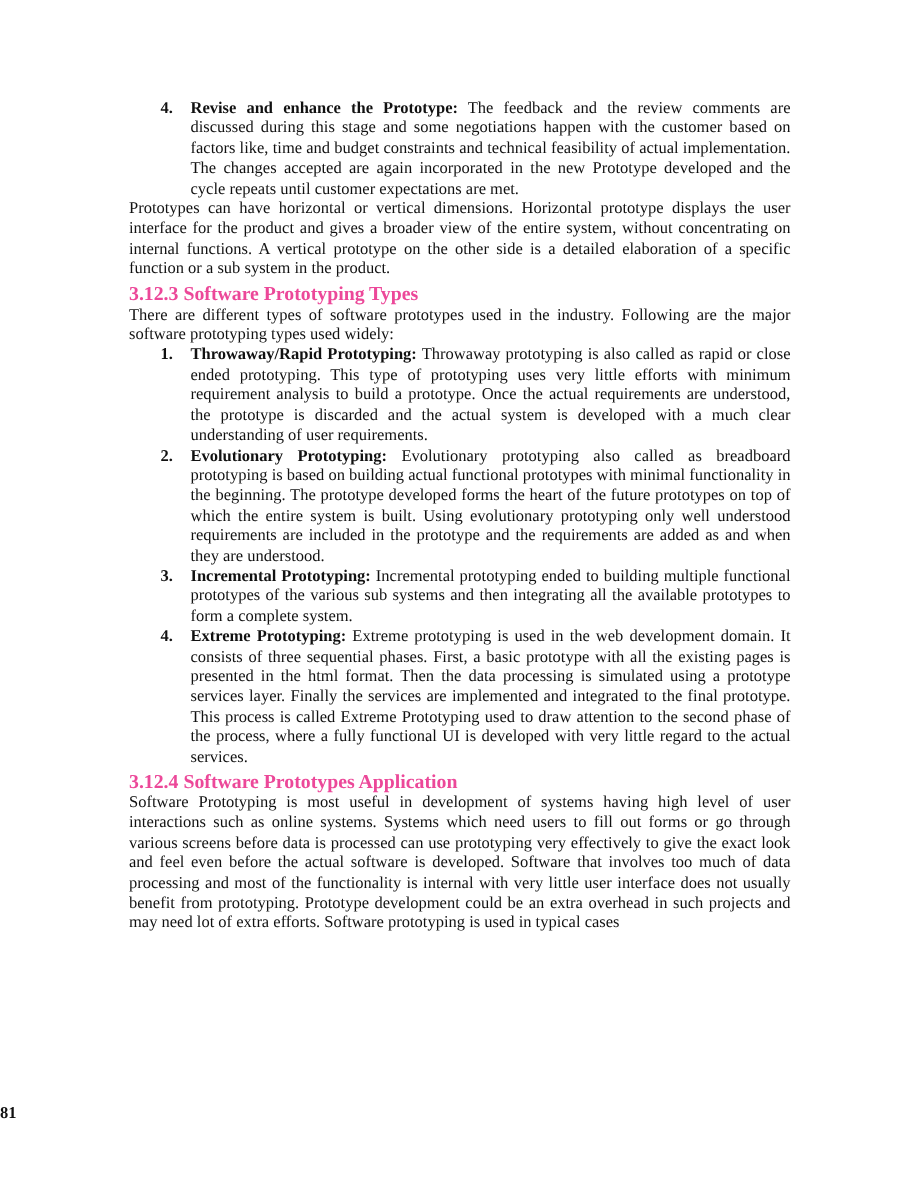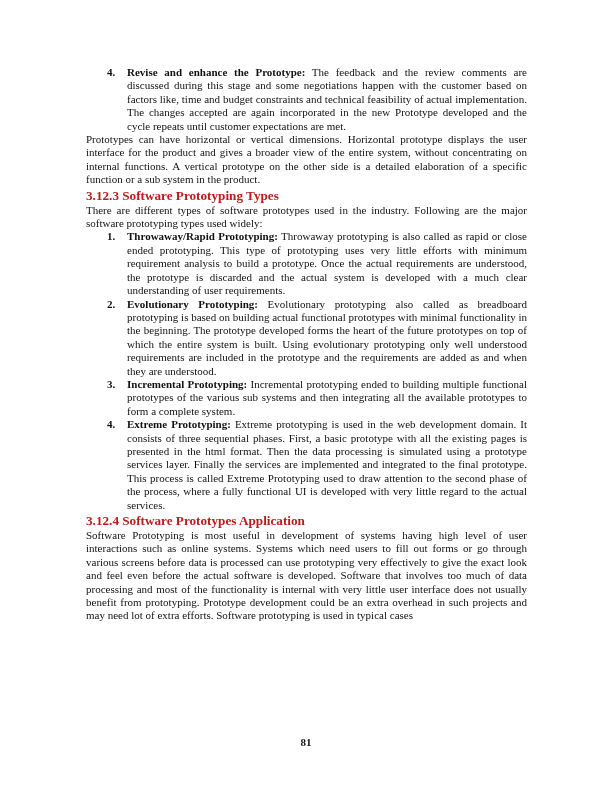--- a/index.html
+++ b/index.html
@@ -12,24 +12,24 @@
   p { margin: 0; text-align: justify; }
   .indent-block { margin-left: 41px; }
   .list { margin: 0; padding: 0; list-style: none; }
   .list li { position: relative; margin-left: 41px; text-align: justify; }
   .list li .num {
     position: absolute; left: -20px; top: 0; font-weight: bold;
   }
   .list li .term { font-weight: bold; font-family: Liberation Serif, serif; }
   h3 {
     margin: 1px 0 0 0; font-size: 13.2px; line-height: 16px; font-weight: bold;
-    font-family: "Liberation Serif", serif; color: #b91c1c;
+    font-family: "Liberation Serif", serif; color: #ec4899;
   }
   .page-number {
-    position: absolute; left: 0; width: 612px; top: 736px; text-align: center;
+    position: absolute; left: 0; width: 612px; top: 736px; text-align: left;
     font-family: "Liberation Serif", serif; font-size: 11px; font-weight: bold; color: #111111;
   }
 </style>
 </head>
 <body>
 
 <div class="page">
 
   <ul class="list">
     <li>

